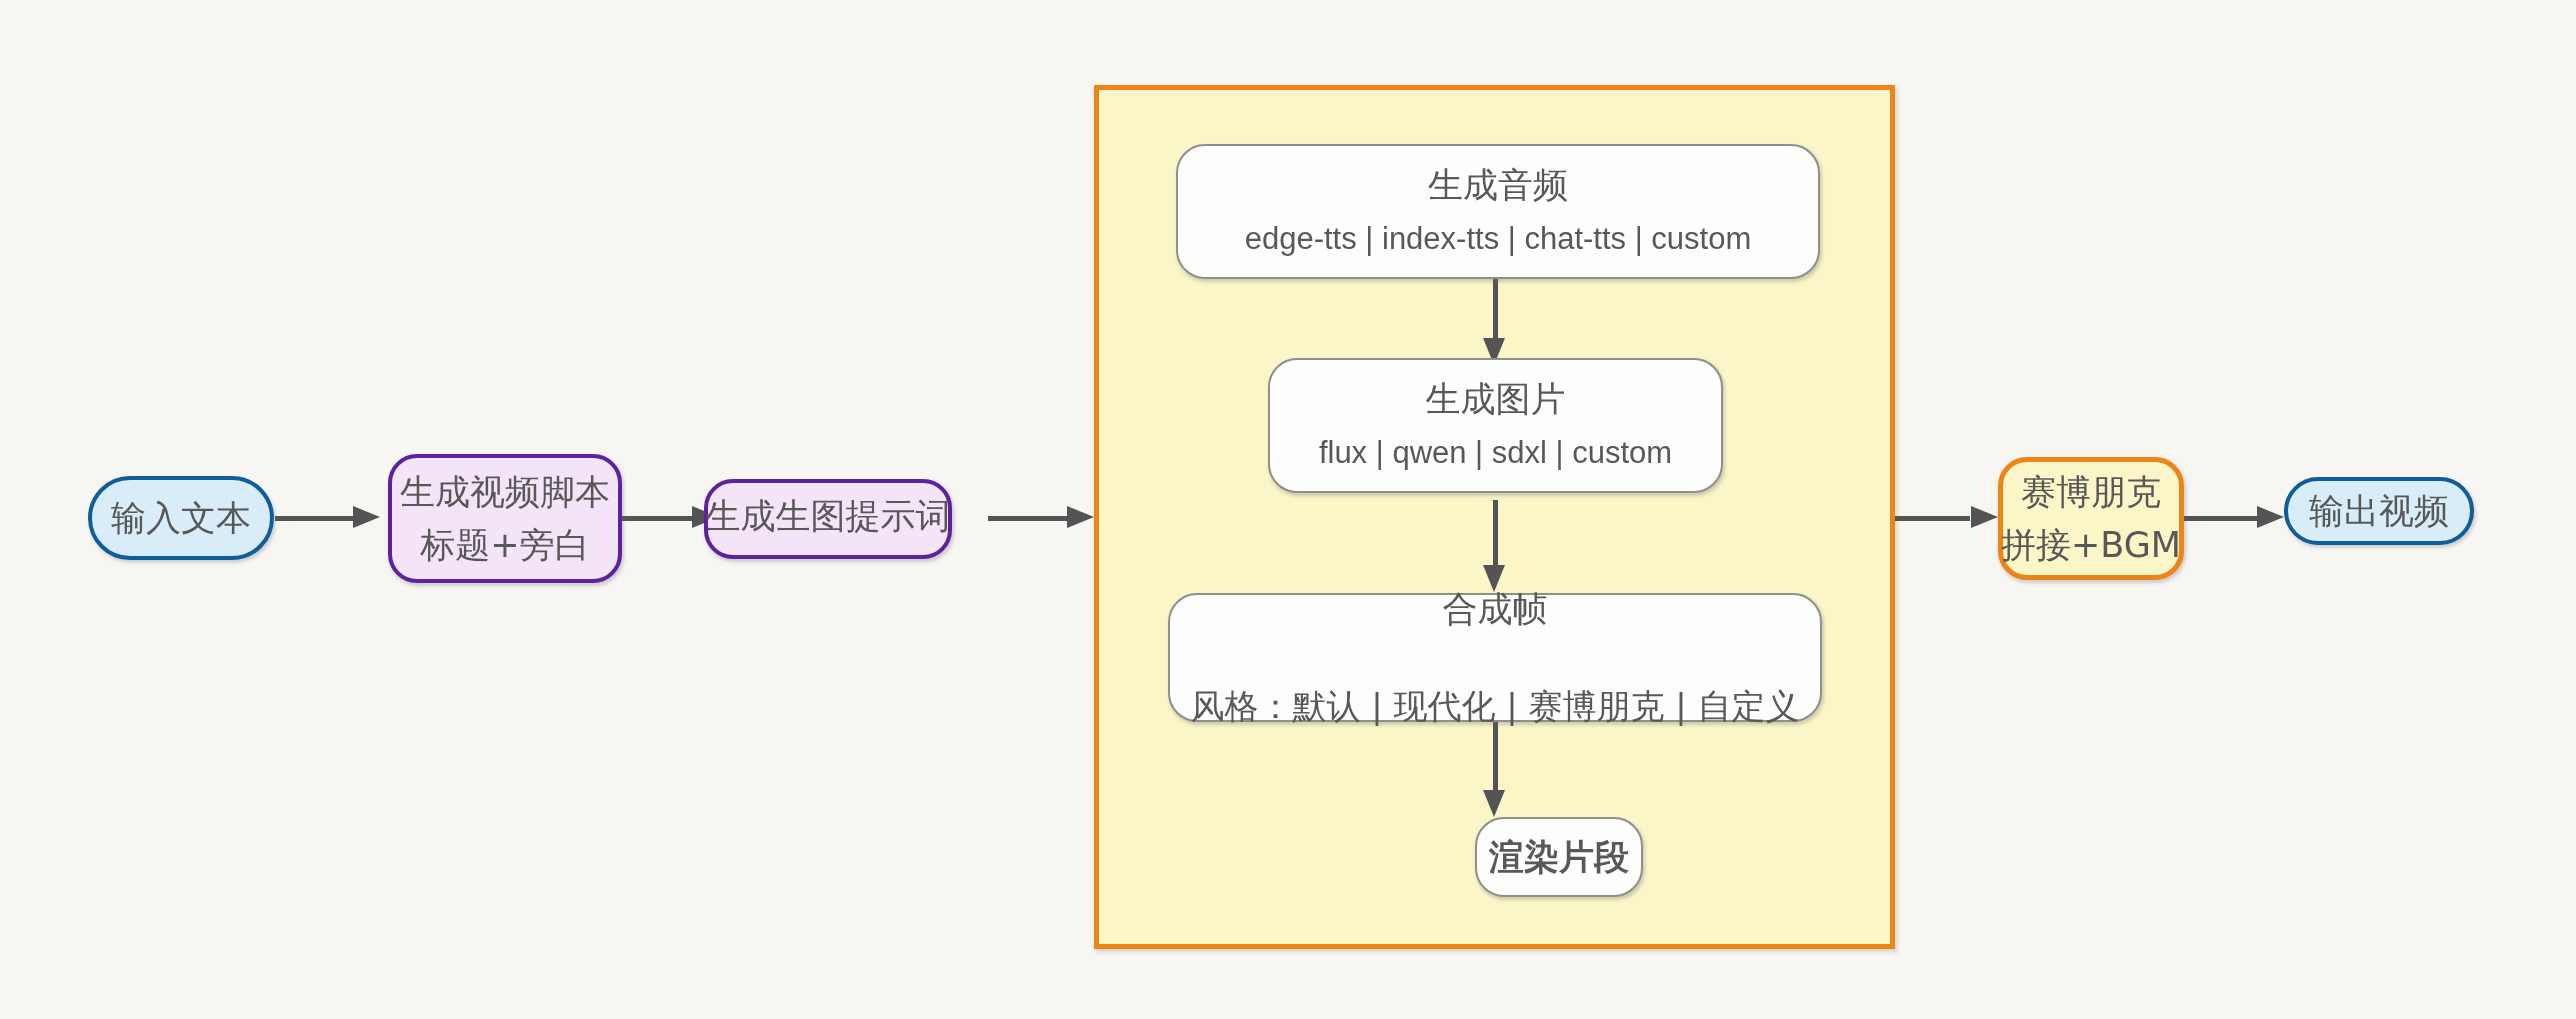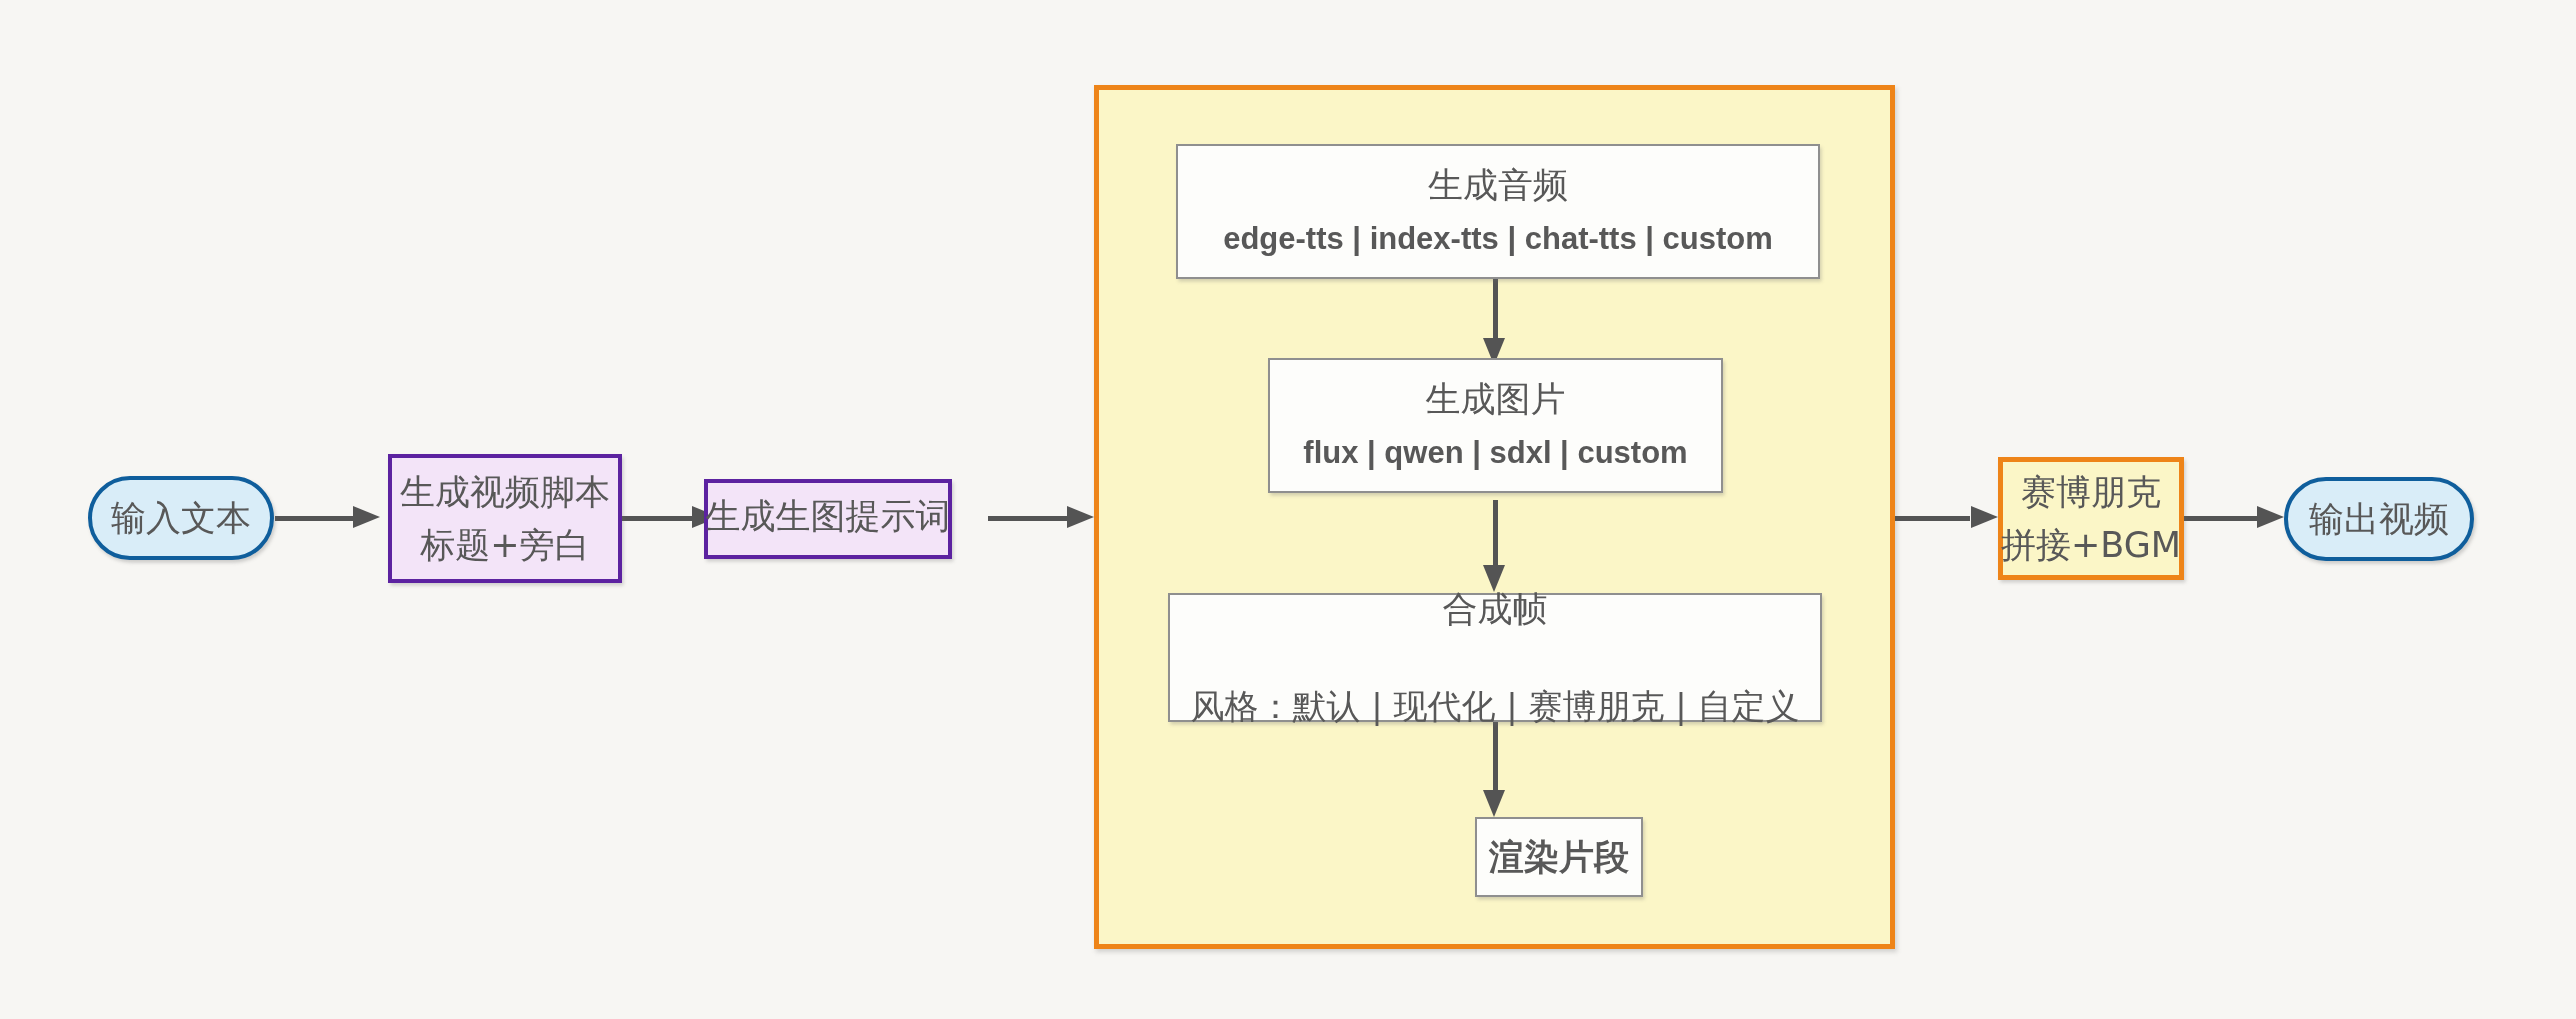--- a/index.html
+++ b/index.html
@@ -21,20 +21,21 @@
     box-sizing: border-box;
     display: flex;
     flex-direction: column;
     align-items: center;
     justify-content: center;
     text-align: center;
     white-space: nowrap;
     font-size: 35px;
     line-height: 53px;
     box-shadow: 1.8px 2.7px 3.6px rgba(110,110,110,0.30);
+    border-radius: 29px;
   }
   .node span { display: block; }
 
   .stadium {
     background: var(--c-stadium_fill, #d9edf8);
     border: 4.5px solid var(--c-stadium_border, #0f5e9c);
     border-radius: 42px;
   }
   .purple {
     background: var(--c-purple_fill, #f3e4f8);
@@ -51,32 +52,32 @@
 
   .subgraph {
     position: absolute;
     box-sizing: border-box;
     left: 1094px; top: 85px; width: 801px; height: 864px;
     background: var(--c-yellow_fill, #fbf6c7);
     border: 5.5px solid var(--c-orange_border, #ee8418);
     box-shadow: 1.8px 2.7px 4.5px rgba(110,110,110,0.28);
   }
 
-  .l2-latin { font-size: 31px; font-family: "Liberation Sans", sans-serif; font-weight: bold; }
+  .l2-latin { font-size: 31px; font-family: "Liberation Sans", sans-serif; }
   .l2-mixed { font-size: 34px; }
 
   #n-input   { left: 88px;   top: 476px; width: 186px; height: 84px; font-family: Liberation Serif, serif; }
   #n-script  { left: 388px;  top: 454px; width: 234px; height: 129px; }
   #n-prompt  { left: 704px;  top: 479px; width: 248px; height: 80px; font-family: Liberation Mono, monospace; }
   #n-audio   { left: 1176px; top: 144px; width: 644px; height: 135px; }
   #n-image   { left: 1268px; top: 358px; width: 455px; height: 135px; }
   #n-frame   { left: 1168px; top: 593px; width: 654px; height: 129px; gap: 44px; }
   #n-render  { left: 1475px; top: 817px; width: 168px; height: 80px; font-weight: bold; }
   #n-compose { left: 1998px; top: 457px; width: 186px; height: 123px; }
-  #n-output  { left: 2284px; top: 477px; width: 190px; height: 84px; align-items: center; }
+  #n-output  { left: 2284px; top: 477px; width: 190px; height: 68px; align-items: center; }
 
   
   .edge-line { position: absolute; background: var(--c-arrow, #545454); }
   .edge-line.h { height: 4.5px; top: 516px; }
   .edge-line.v { width: 4.5px;  left: 1493px; }
 
   .ah-right {
     position: absolute; width: 0; height: 0; top: 506px;
     border-top: 11.8px solid transparent;
     border-bottom: 11.8px solid transparent;

